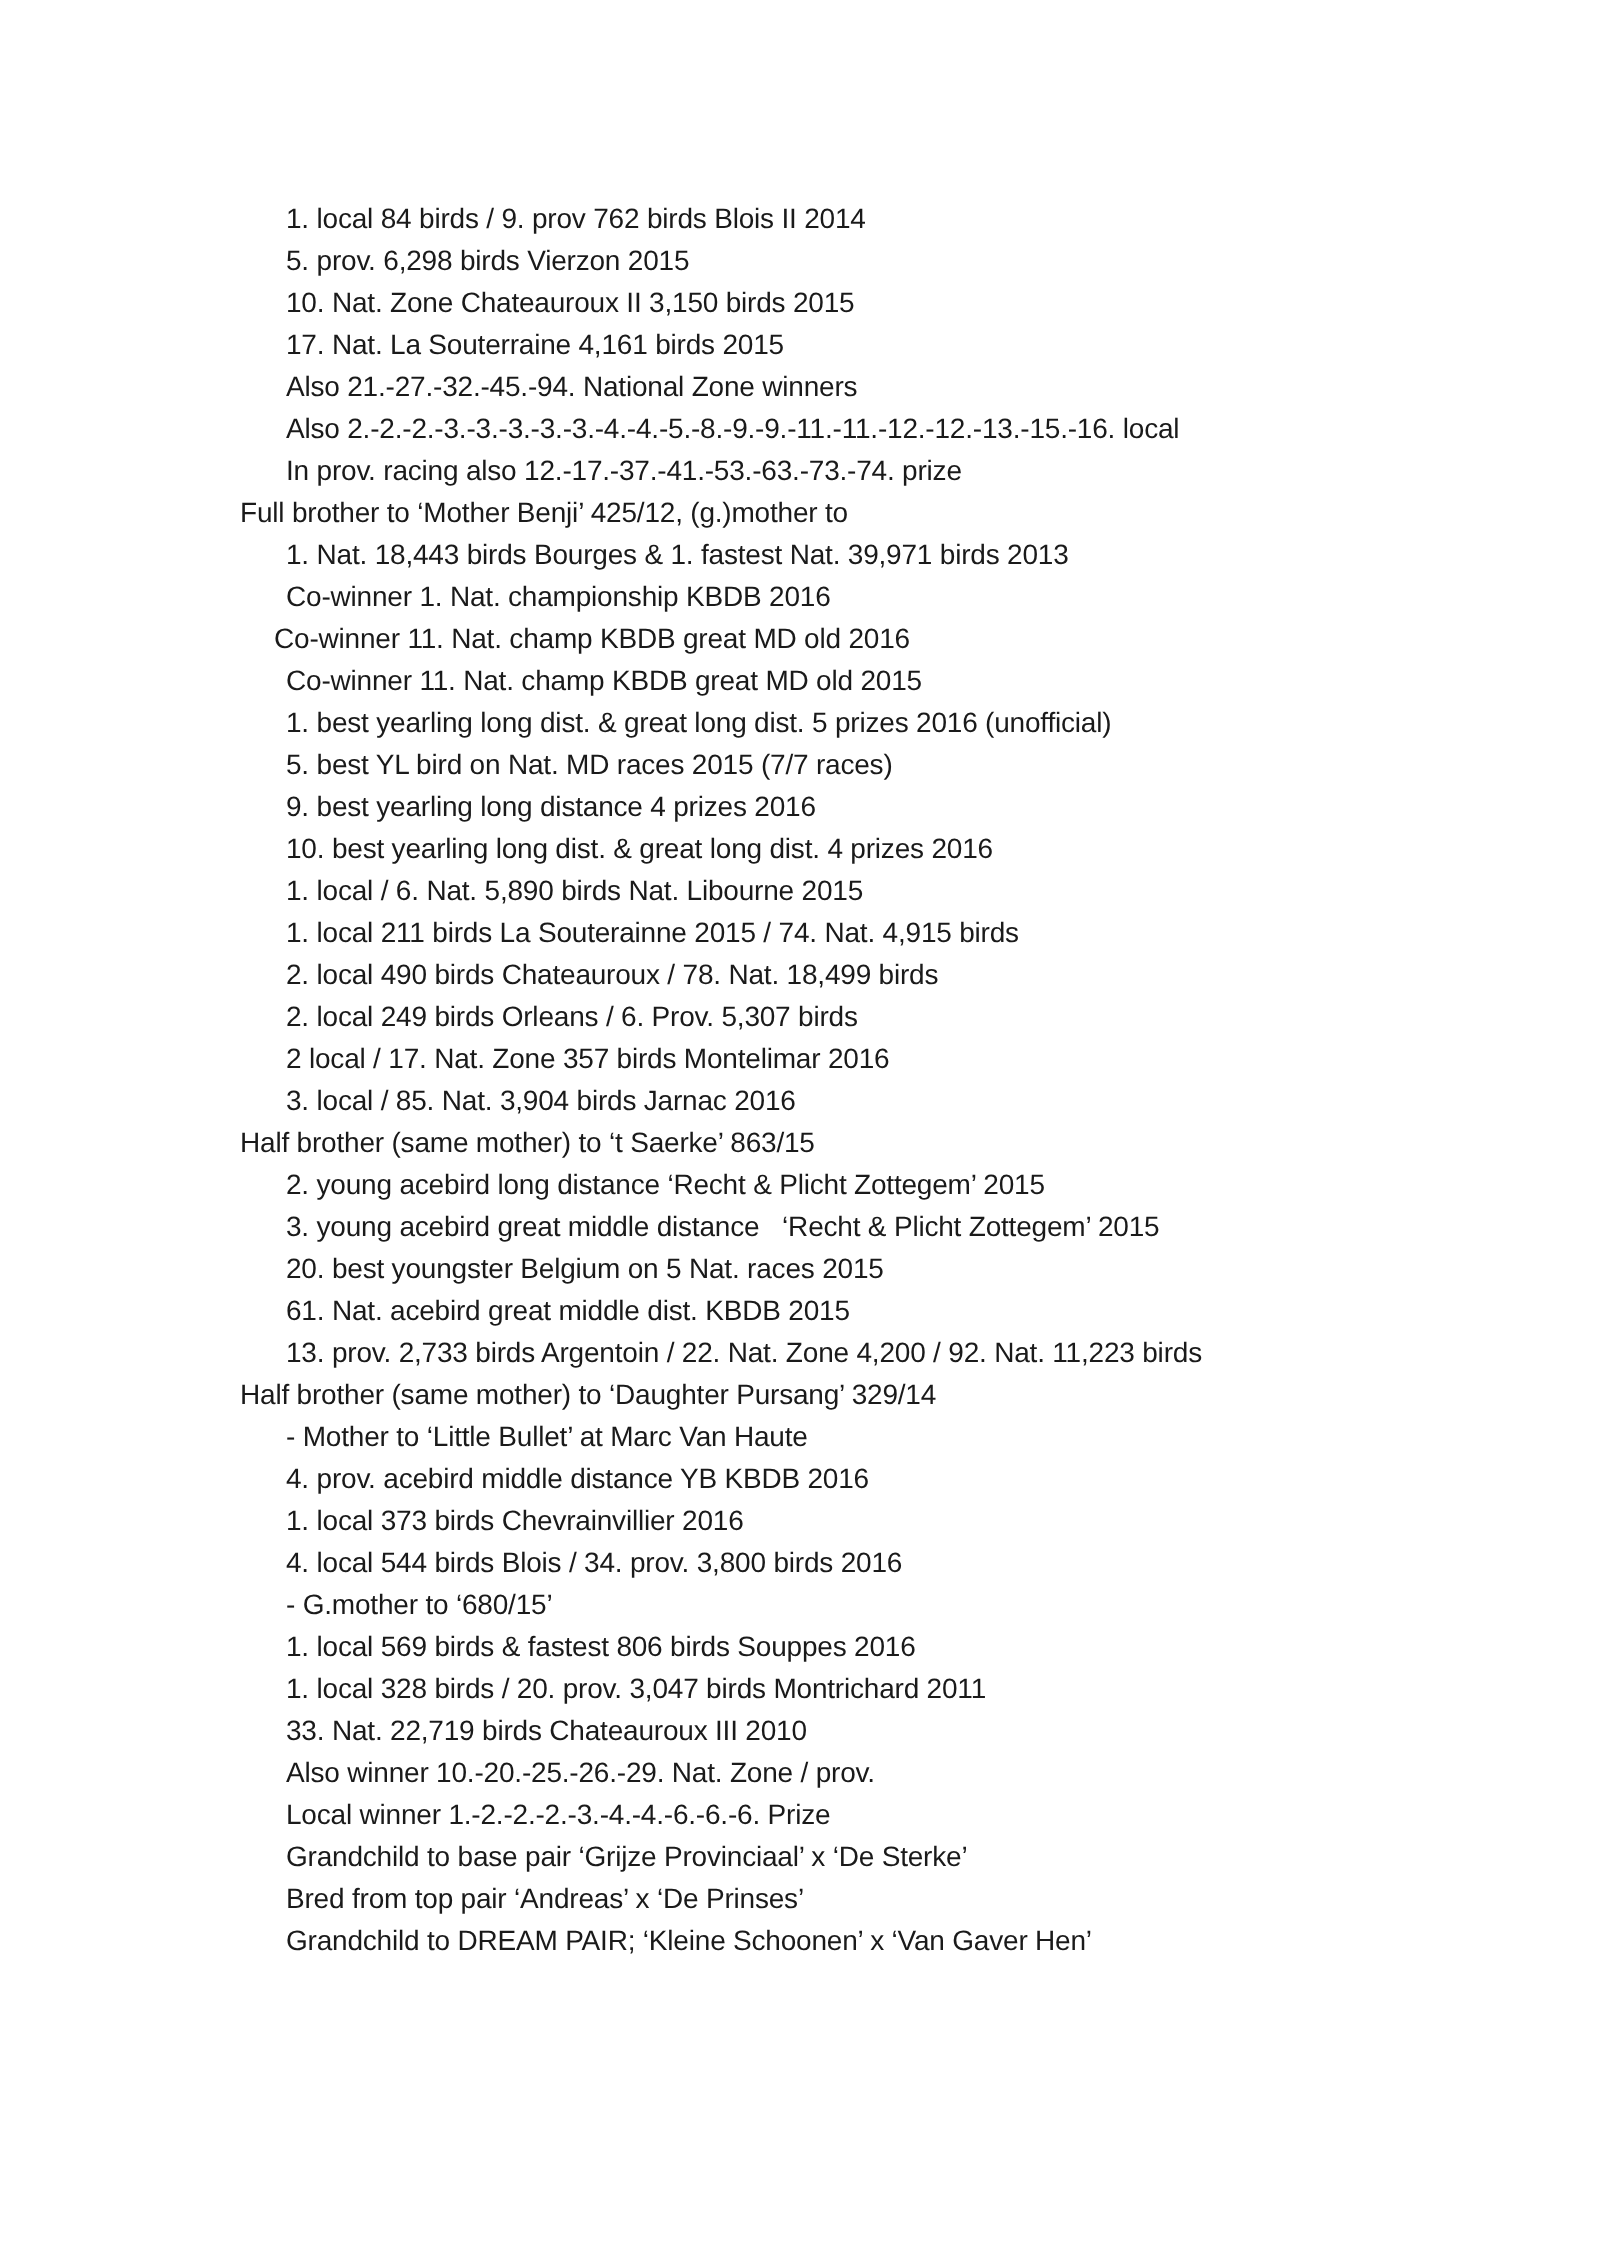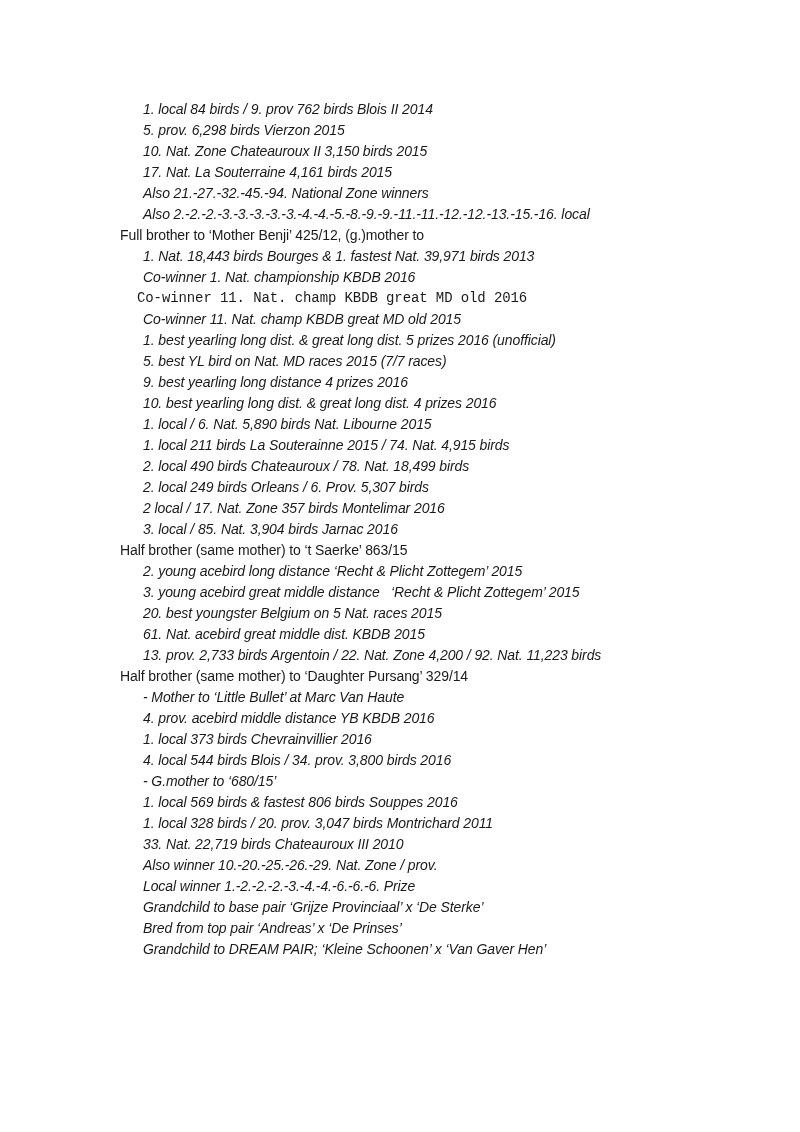--- a/index.html
+++ b/index.html
@@ -27,34 +27,35 @@
     left: 120px;
     top: 99px;
     right: 30px;
   }
   .line {
     line-height: 21px;
     white-space: pre;
     letter-spacing: -0.1px;
   }
   .indent-margin { padding-left: 0; }
-  .indent-tab    { padding-left: 23px; font-style: italic; }
-  .indent-tab-sm { padding-left: 17px; font-family: Liberation Mono, monospace; }
+  .indent-tab    { padding-left: 23px; }
+  .indent-tab-sm { padding-left: 17px; }
 </style>
 </head>
 <body>
 
 <div class="page" style="background: rgb(255, 255, 255); color: rgb(26, 26, 26);">
   <div class="doc-content">
       <div class="line indent-tab">1. local 84 birds / 9. prov 762 birds Blois II 2014</div>
       <div class="line indent-tab">5. prov. 6,298 birds Vierzon 2015</div>
       <div class="line indent-tab">10. Nat. Zone Chateauroux II 3,150 birds 2015</div>
       <div class="line indent-tab">17. Nat. La Souterraine 4,161 birds 2015</div>
       <div class="line indent-tab">Also 21.-27.-32.-45.-94. National Zone winners</div>
       <div class="line indent-tab">Also 2.-2.-2.-3.-3.-3.-3.-3.-4.-4.-5.-8.-9.-9.-11.-11.-12.-12.-13.-15.-16. local</div>
+      <div class="line indent-tab">In prov. racing also 12.-17.-37.-41.-53.-63.-73.-74. prize</div>
       <div class="line indent-margin">Full brother to ‘Mother Benji’ 425/12, (g.)mother to</div>
       <div class="line indent-tab">1. Nat. 18,443 birds Bourges &amp; 1. fastest Nat. 39,971 birds 2013</div>
       <div class="line indent-tab">Co-winner 1. Nat. championship KBDB 2016</div>
       <div class="line indent-tab-sm">Co-winner 11. Nat. champ KBDB great MD old 2016</div>
       <div class="line indent-tab">Co-winner 11. Nat. champ KBDB great MD old 2015</div>
       <div class="line indent-tab">1. best yearling long dist. &amp; great long dist. 5 prizes 2016 (unofficial)</div>
       <div class="line indent-tab">5. best YL bird on Nat. MD races 2015 (7/7 races)</div>
       <div class="line indent-tab">9. best yearling long distance 4 prizes 2016</div>
       <div class="line indent-tab">10. best yearling long dist. &amp; great long dist. 4 prizes 2016</div>
       <div class="line indent-tab">1. local / 6. Nat. 5,890 birds Nat. Libourne 2015</div>

